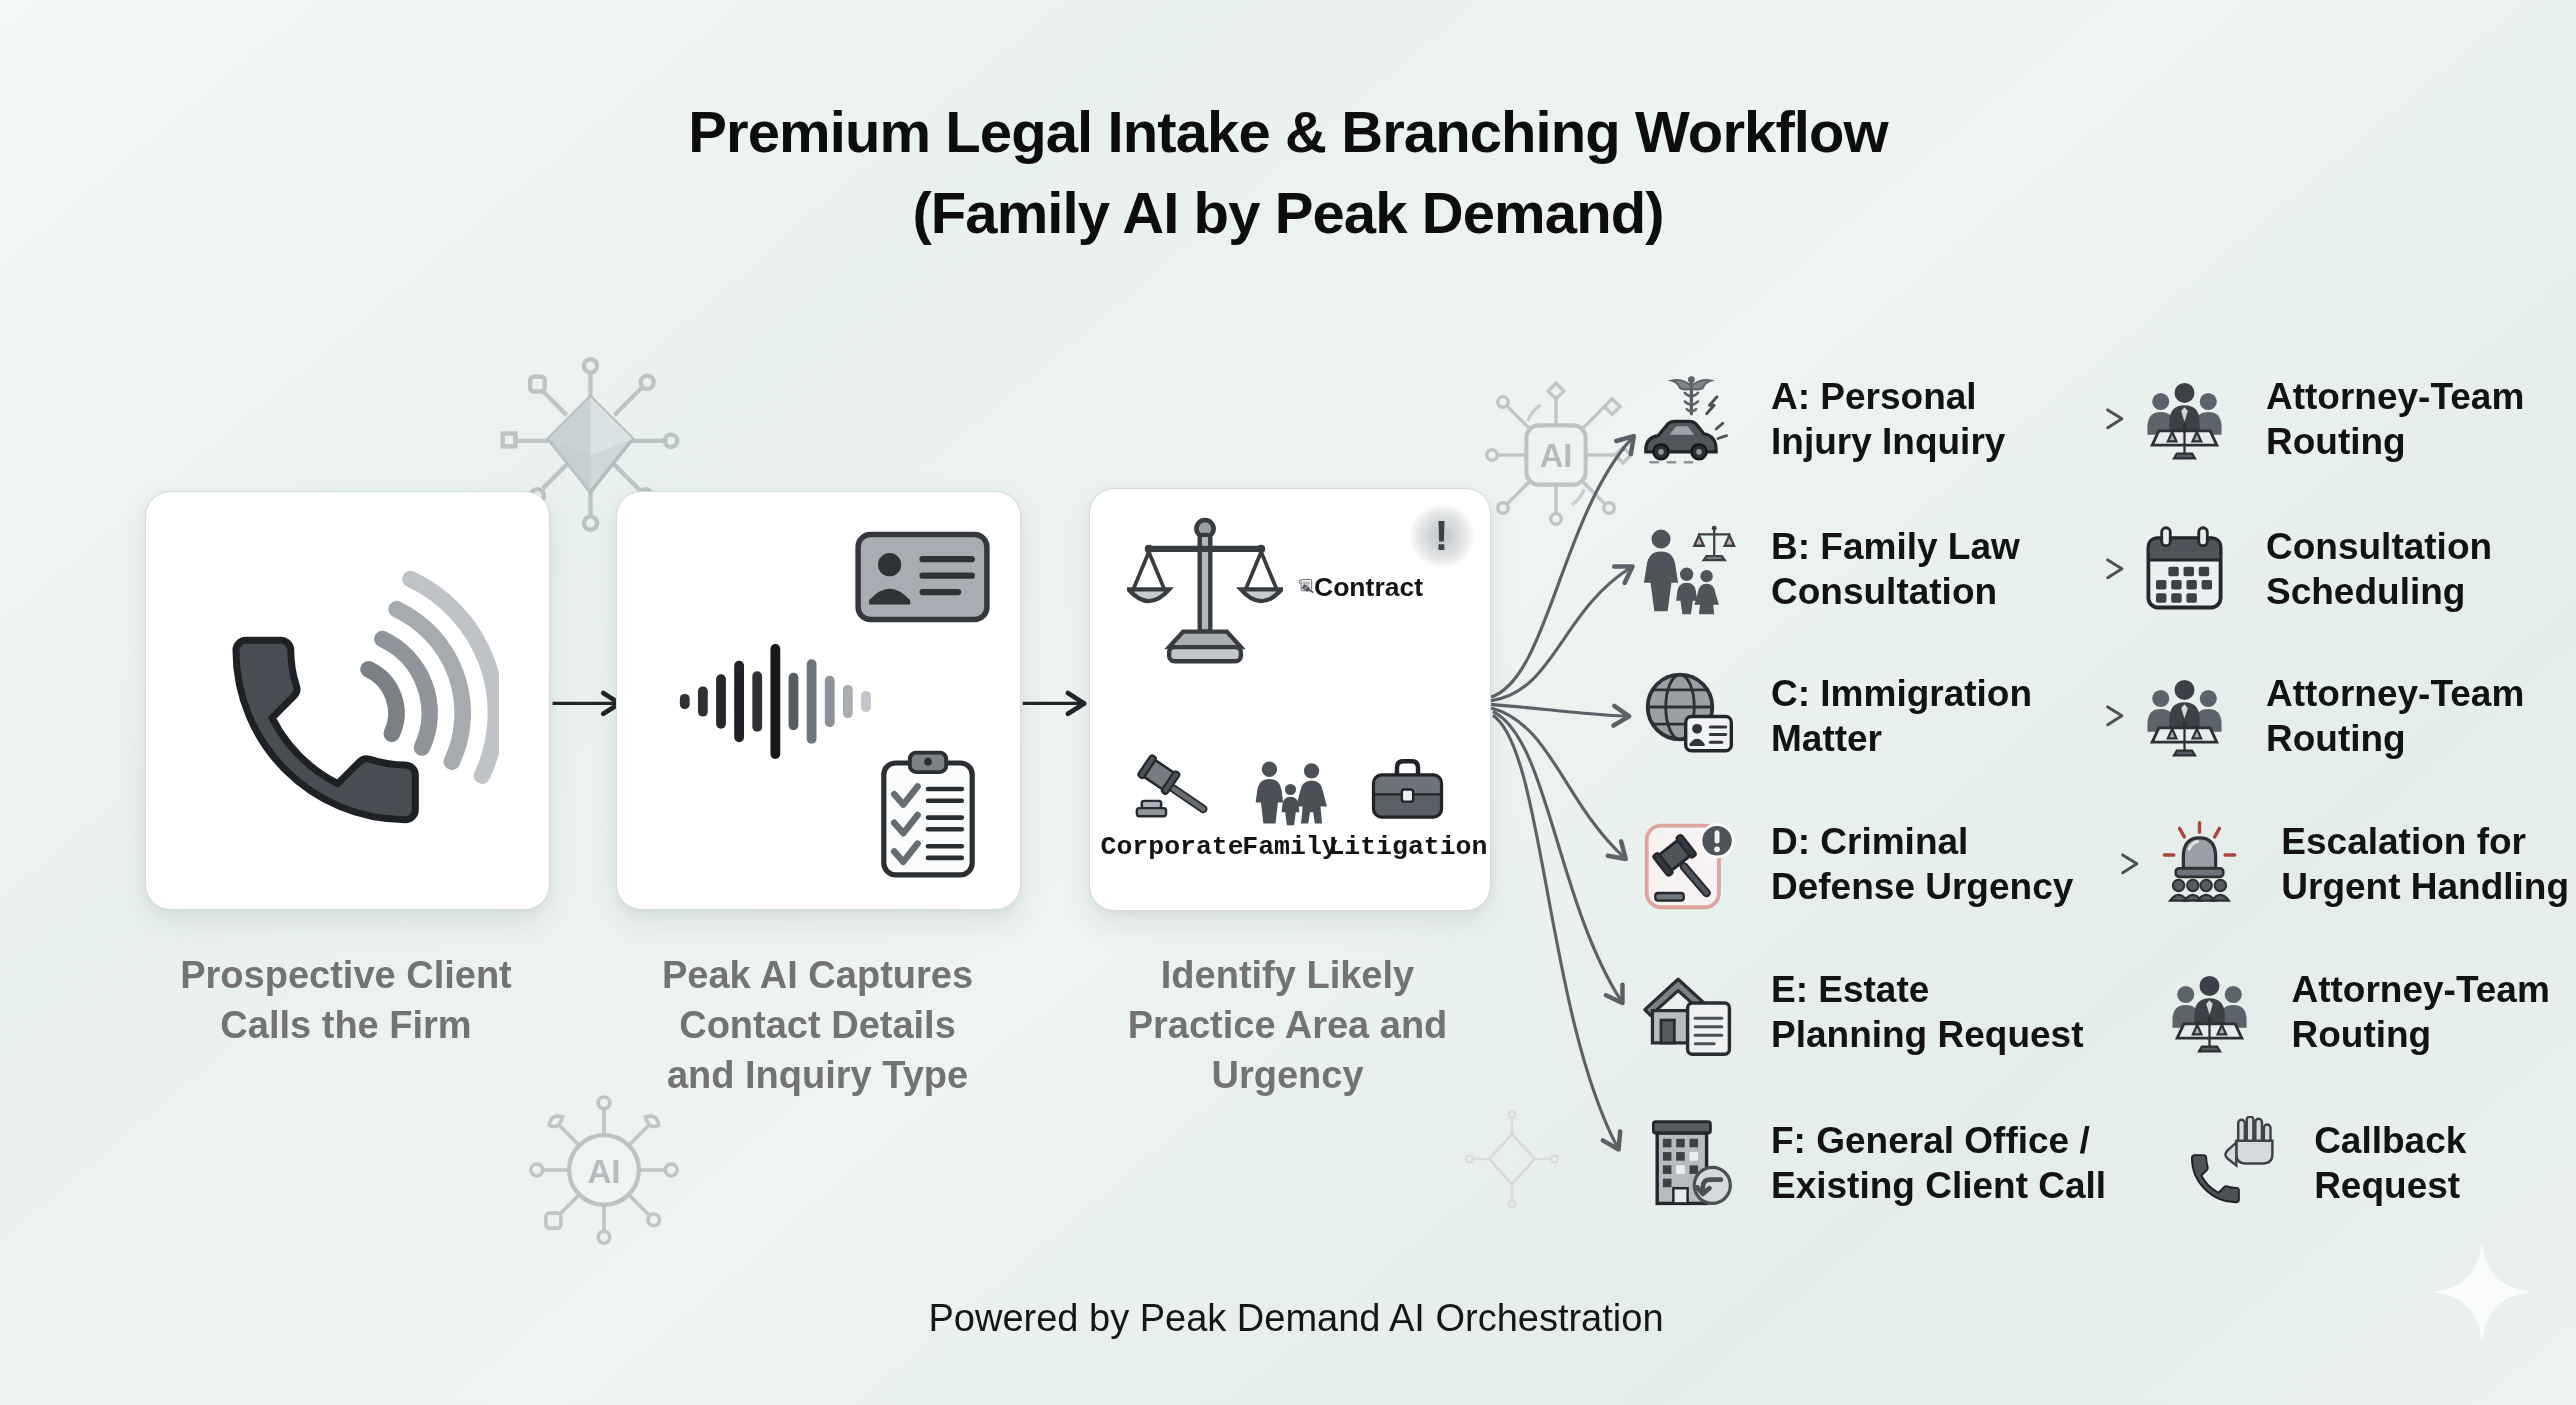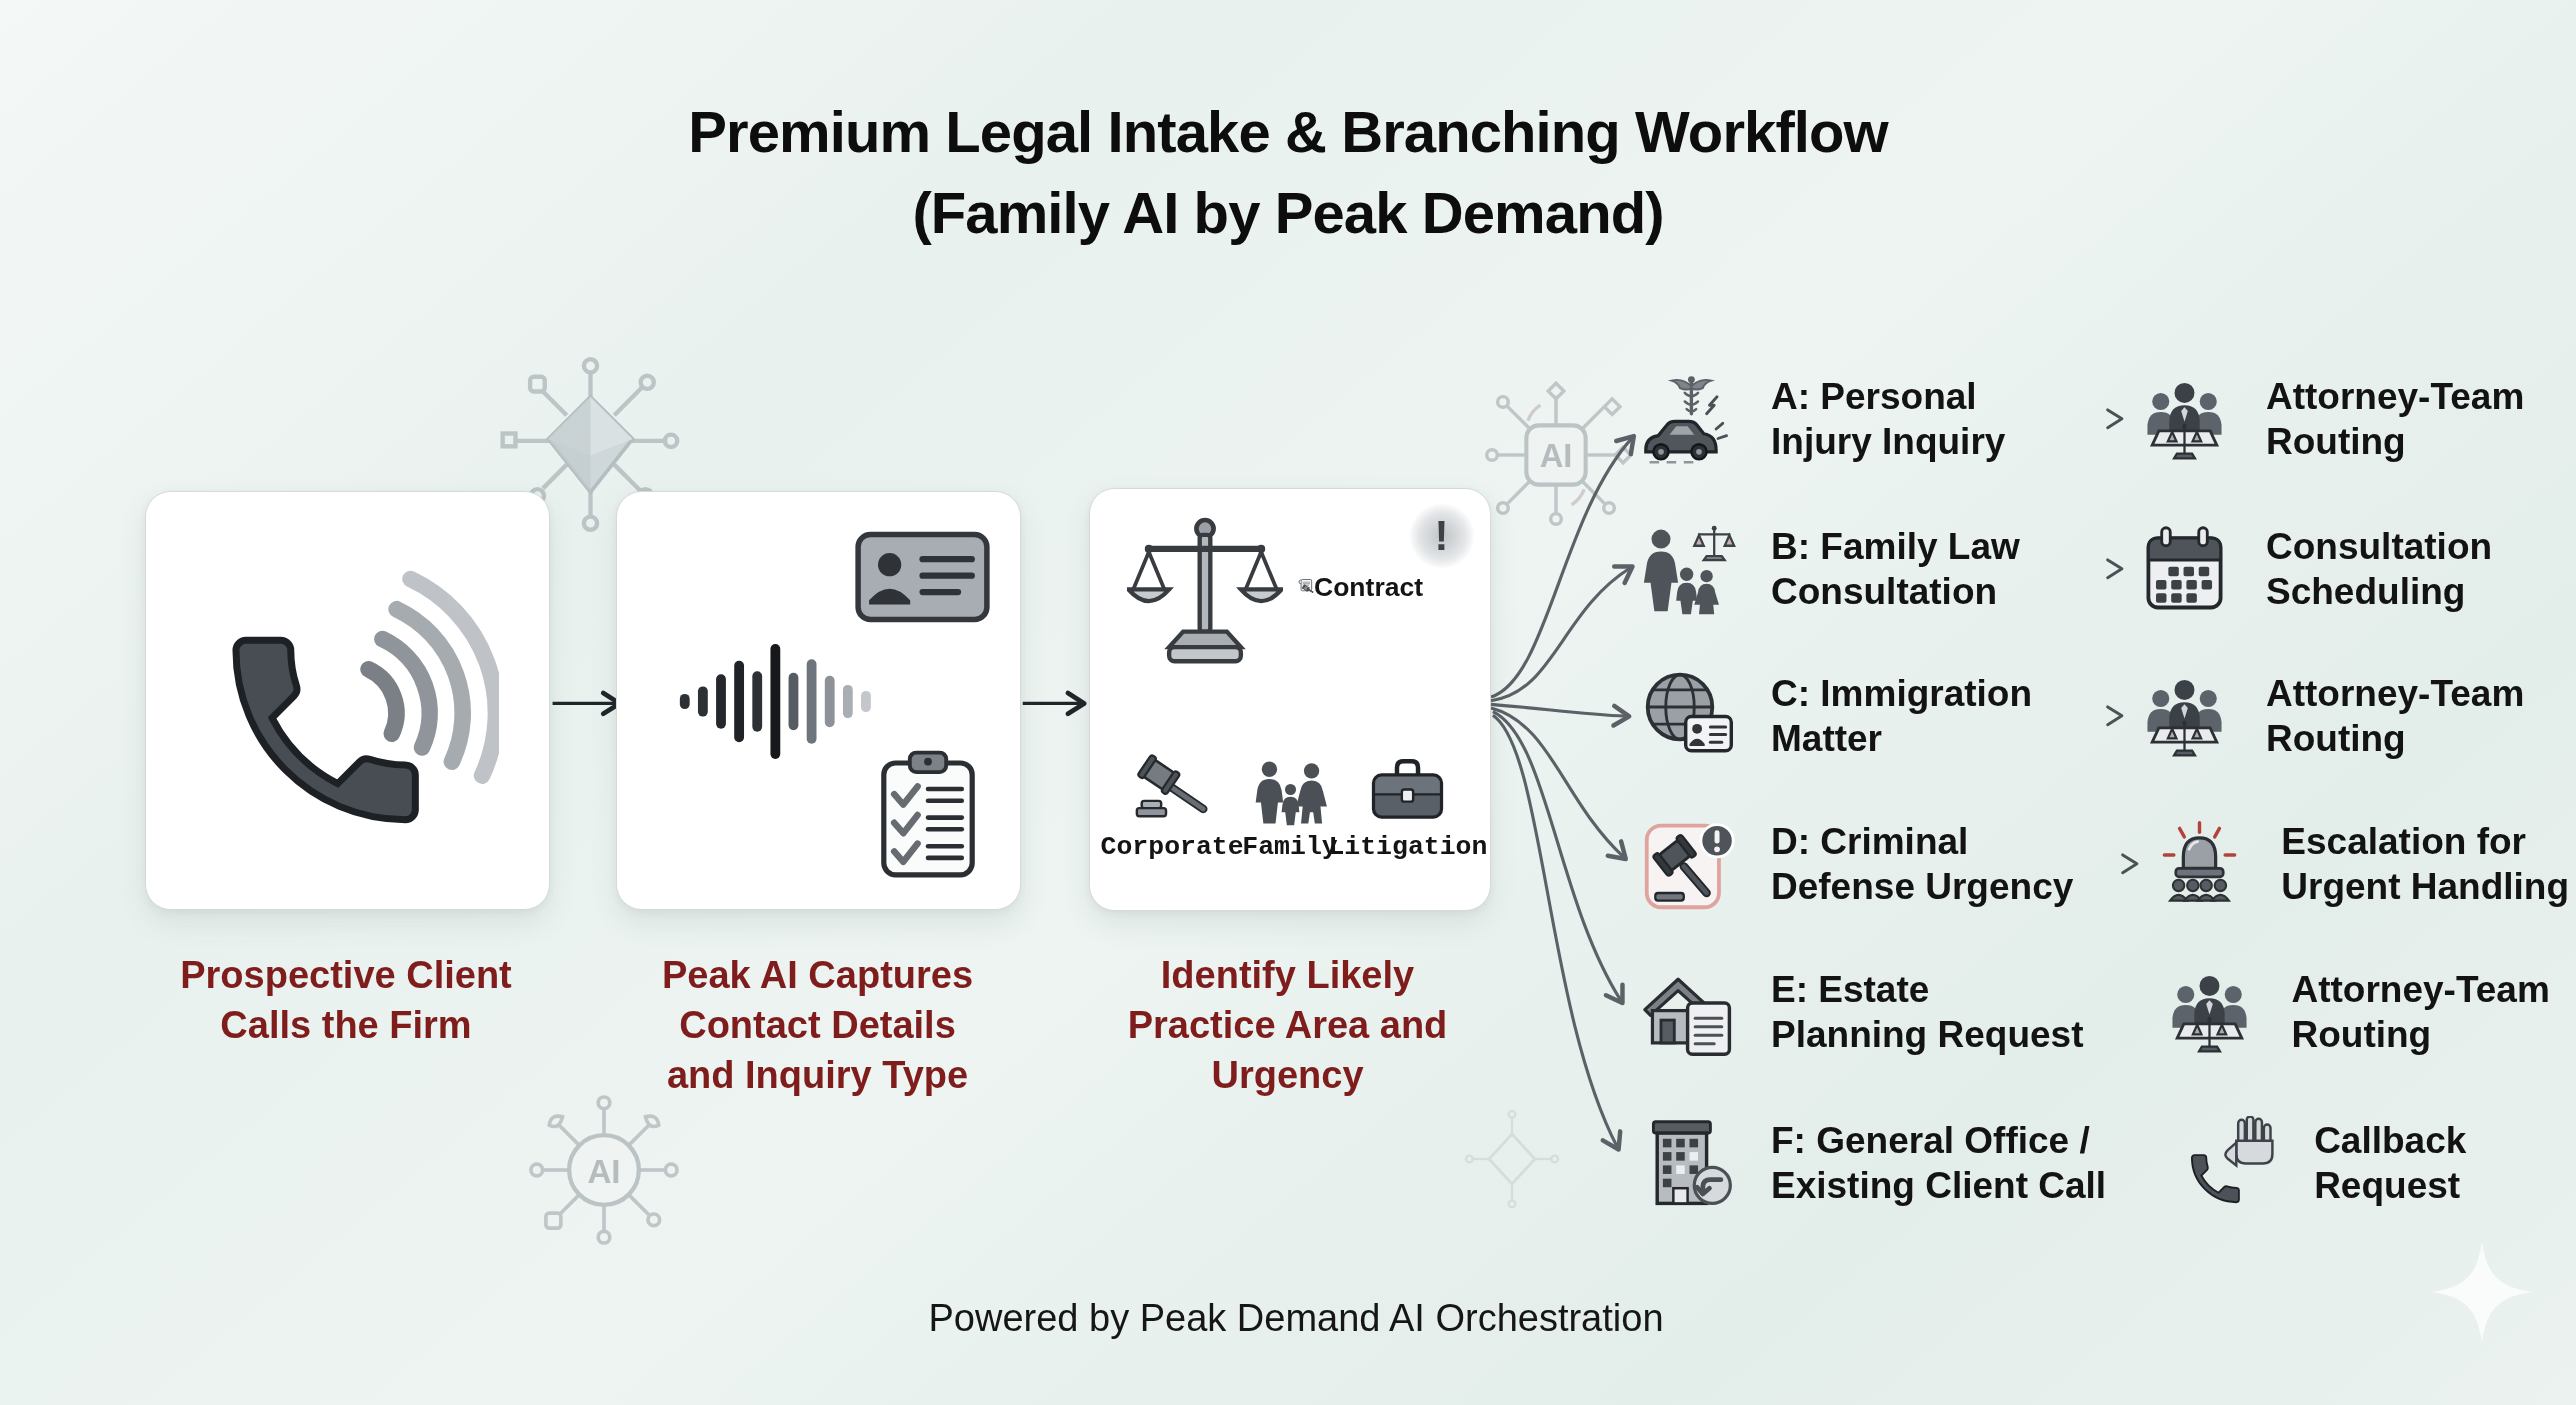--- a/index.html
+++ b/index.html
@@ -16,21 +16,21 @@
     font-size:58px;font-weight:700;line-height:1.4;letter-spacing:-0.9px;color:#0d0d0d;}
 
   .step-card{position:absolute;top:491px;width:403px;height:417px;background:#ffffff;
     border:1.8px solid #d5dad7;border-radius:25.6px;
     box-shadow:0 12.8px 27.4px rgba(70,90,85,.10),0 2.7px 7.3px rgba(70,90,85,.06);}
   #card1{left:145px;}
   #card2{left:616px;}
   #card3{left:1089px;top:488px;width:400px;height:421px;}
 
   .step-label{position:absolute;top:950px;text-align:center;font-size:38px;font-weight:700;
-    line-height:1.32;color:#7f1d1d;}
+    line-height:1.32;color:#737373;}
   #label1{left:108px;width:476px;}
   #label2{left:584px;width:467px;}
   #label3{left:1059px;width:457px;}
 
   .c1-icon{position:absolute;left:50%;top:50%;transform:translate(-50%,-50%);width:302px;height:302px;}
   .c2-wave{position:absolute;left:24px;top:134px;width:274px;height:151px;}
   .c2-idcard{position:absolute;right:29px;top:37px;width:137px;height:96px;}
   .c2-clipboard{position:absolute;right:40px;bottom:29px;width:104px;height:130px;}
 
   .c3-scales{position:absolute;left:37px;top:24px;width:156px;height:156px;}

